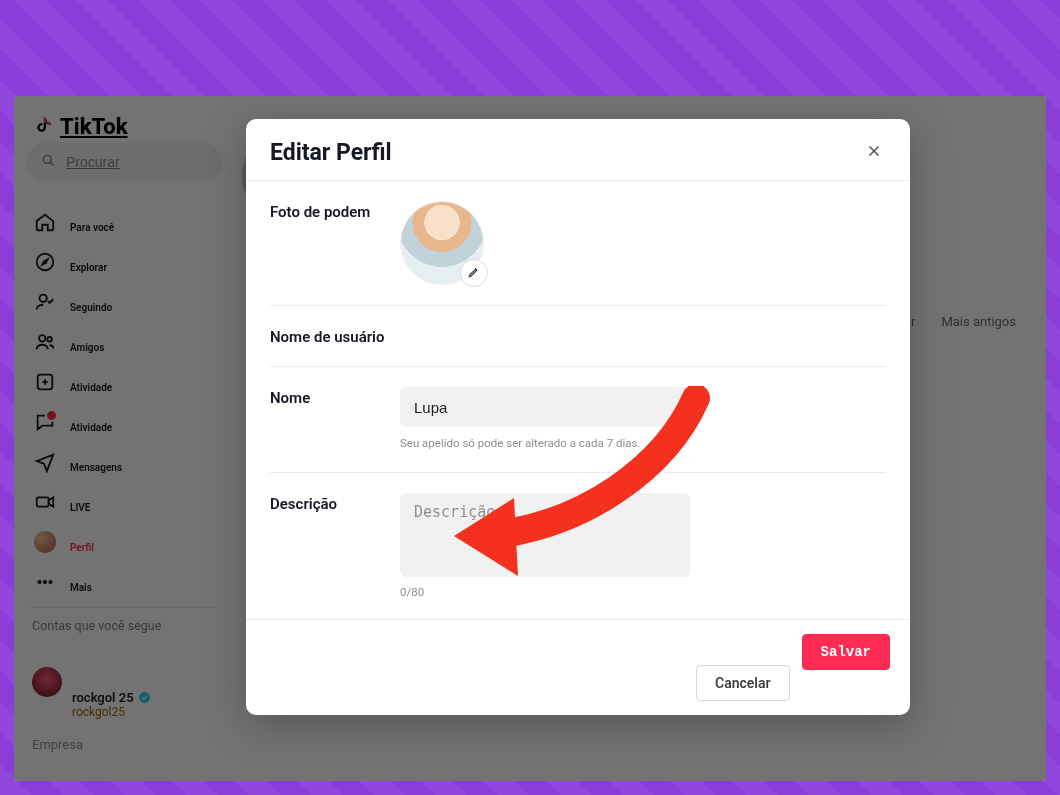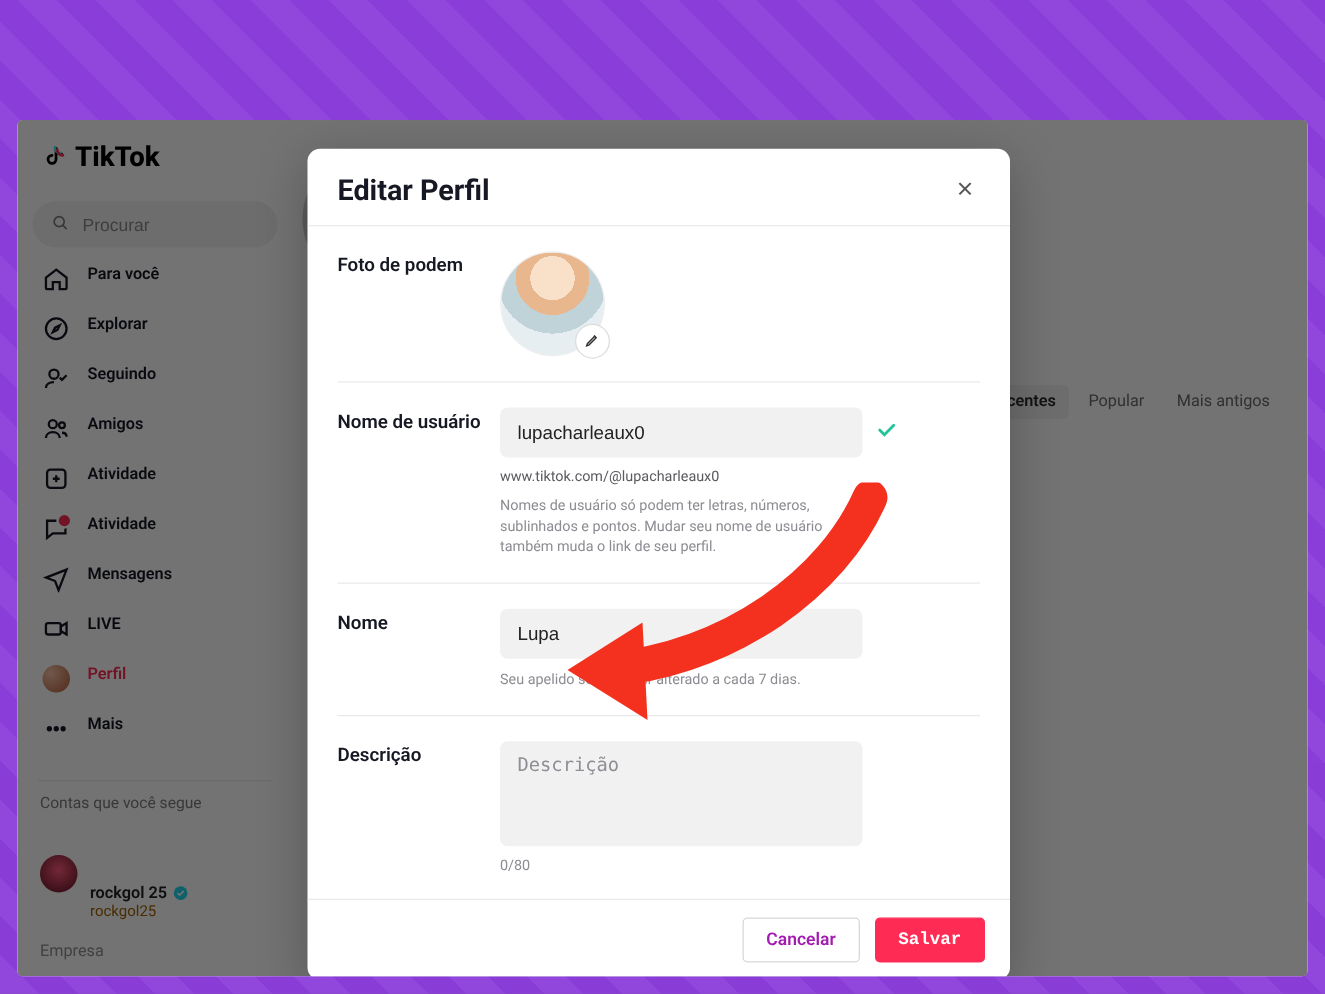--- a/index.html
+++ b/index.html
@@ -23,36 +23,36 @@
   }
 
   
   .sidebar {
     position: absolute;
     left: 0; top: 0; bottom: 0;
     width: 220px;
     padding: 18px 12px 12px 12px;
     display: flex; flex-direction: column;
   }
-  .logo-row { display: flex; align-items: center; gap: 6px; font-weight: 800; font-size: 22px; margin: 0 6px 22px 6px; }
+  .logo-row { display: flex; align-items: center; gap: 6px; font-weight: 800; font-size: 22px; margin: 0 6px 4px 6px; text-decoration: underline; }
   .logo-mark { width: 22px; height: 22px; }
 
   .search {
     background: #f1f1f2; border-radius: 999px; height: 38px;
     display: flex; align-items: center; padding: 0 14px; gap: 10px;
-    color: #7a7a7f; margin-bottom: 14px;
+    color: #7a7a7f; margin-bottom: 14px; text-decoration: underline;
   }
   .search input { border: none; outline: none; background: transparent; font-size: 14px; color: #333; width: 100%; }
   .search input::placeholder { color: #8a8a90; }
 
   .nav { display: flex; flex-direction: column; gap: 2px; }
   .nav-item {
-    display: flex; align-items: flex-start; gap: 14px;
+    display: flex; align-items: flex-end; gap: 14px;
     height: 38px; padding: 0 8px; border-radius: 6px;
-    font-size: 13px; font-weight: 600; color: #161823; cursor: pointer;
+    font-size: 10px; font-weight: 600; color: #161823; cursor: pointer;
   }
   .nav-item.active { color: #fe2c55; }
   .nav-item .icon { width: 22px; height: 22px; display: flex; align-items: center; justify-content: center; color: inherit; }
   .nav-item svg { stroke: currentColor; }
 
   .badge-dot {
     position: relative;
   }
   .badge-dot::after {
     content: ""; position: absolute; top: -2px; right: -2px; width: 9px; height: 9px;
@@ -97,21 +97,21 @@
   
   .dim {
     position: absolute; inset: 0; left:0; right:0; top:0; bottom:0;
     background: rgba(0,0,0,0.55);
   }
 
   
   .modal {
     position: absolute;
     left: 232px; top: 23px;
-    width: 562px;
+    width: 664px;
     background: #fff; border-radius: 10px;
     box-shadow: 0 10px 40px rgba(0,0,0,0.25);
     display: flex; flex-direction: column;
     overflow: hidden;
   }
   .modal-header {
     display: flex; align-items: center; justify-content: space-between;
     padding: 20px 24px 14px 24px;
   }
   .modal-title { font-size: 23px; font-weight: 700; color: #161823; }
@@ -164,21 +164,21 @@
 
   .modal-footer {
     border-top:1px solid #eaeaed;
     display:flex; justify-content:flex-end; gap:12px;
     padding: 14px 20px;
   }
   .btn {
     height:36px; padding:0 18px; border-radius:4px; font-size:14px; font-weight:600;
     display:flex; align-items:center; cursor:pointer;
   }
-  .btn-secondary { background:#fff; border:1px solid #d7d7db; color:#a21caf; }
+  .btn-secondary { background:#fff; border:1px solid #d7d7db; color:#404040;margin-top:31px; }
   .btn-primary { background:#fe2c55; border:1px solid #fe2c55; color:#ffffff;font-family:Liberation Mono, monospace; }
 
   
   .annotation {
     position:absolute; left: 422px; top: 290px; width: 300px; height: 220px;
     pointer-events:none;
   }
 </style>
 </head>
 <body>
@@ -357,30 +357,20 @@
                     <path d="M4 20l3-1 10-10-2-2L5 17z"></path>
                     <path d="M14 6l2 2"></path>
                   </svg></span>
             </div>
           </div>
         </div>
       </div>
 
       <div class="row">
         <div class="row-label">Nome de usuário</div>
-        <div class="row-content">
-          <div class="input-row">
-            <input class="text-input" type="text" value="lupacharleaux0" style="">
-            <span class="check-ok"><svg viewBox="0 0 24 24" width="18" height="18" fill="none" stroke="#22c39a" stroke-width="3" stroke-linecap="round">
-                  <path d="M5 12l5 5L20 7"></path>
-                </svg></span>
-          </div>
-          <div class="url-text">www.tiktok.com/@lupacharleaux0</div>
-          <div class="help-text">Nomes de usuário só podem ter letras, números, sublinhados e pontos. Mudar seu nome de usuário também muda o link de seu perfil.</div>
-        </div>
       </div>
 
       <div class="row">
         <div class="row-label">Nome</div>
         <div class="row-content">
           <input class="text-input" type="text" value="Lupa" style="">
           <div class="help-text">Seu apelido só pode ser alterado a cada 7 dias.</div>
         </div>
       </div>
 

